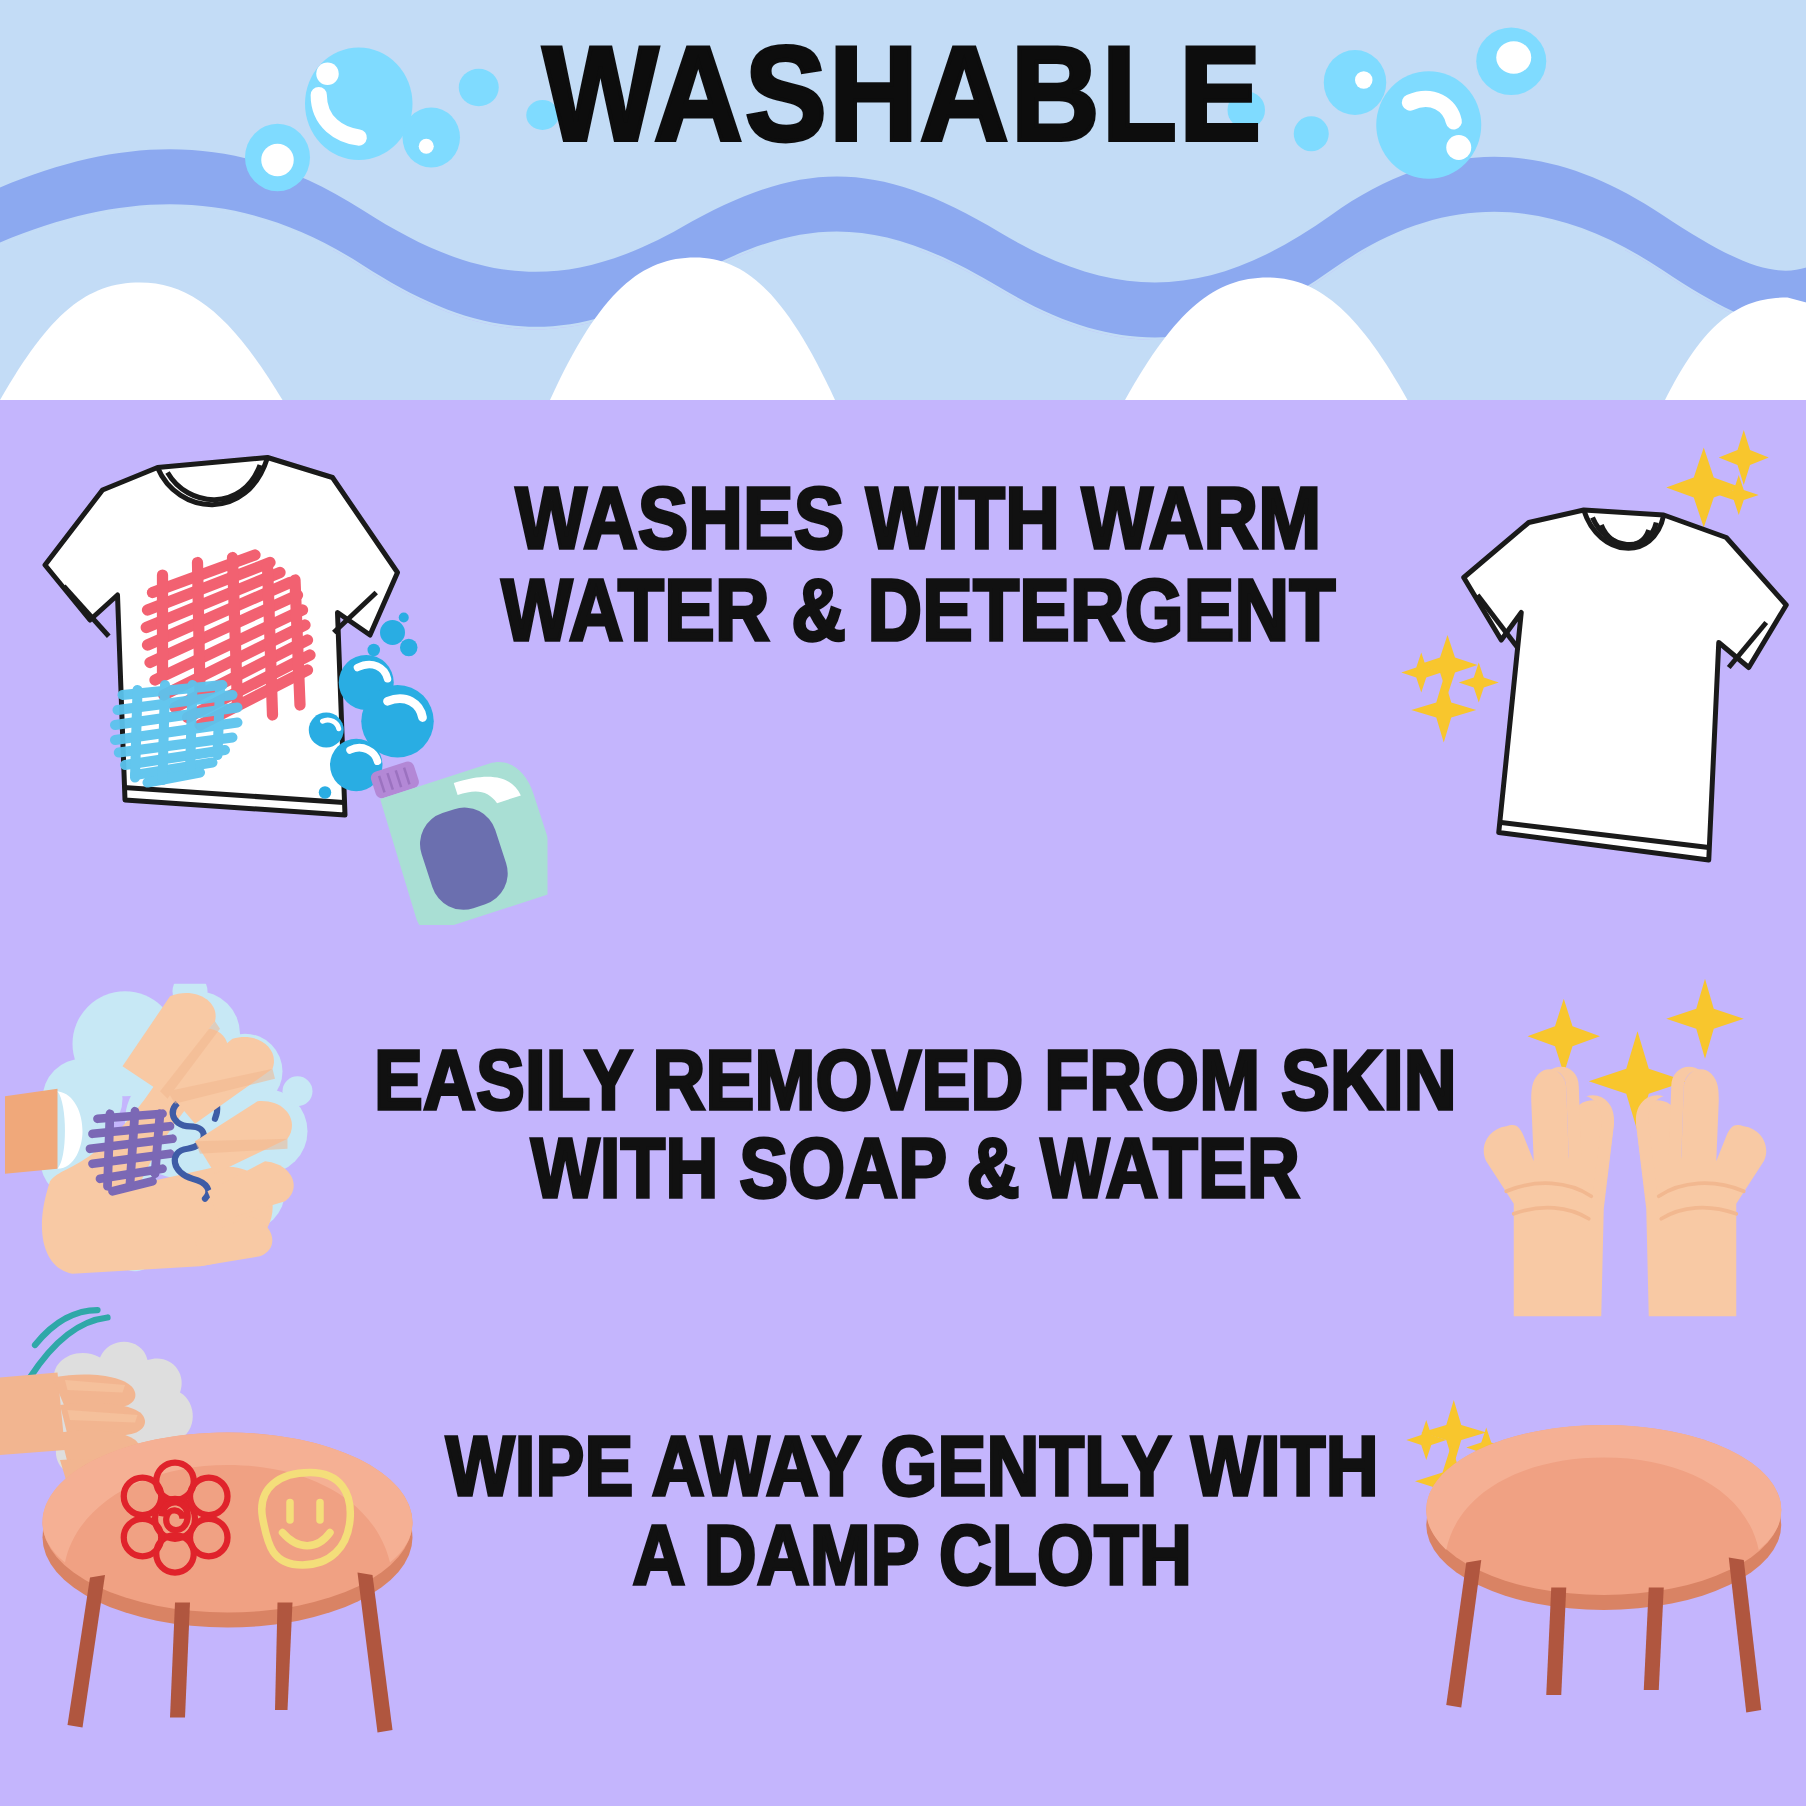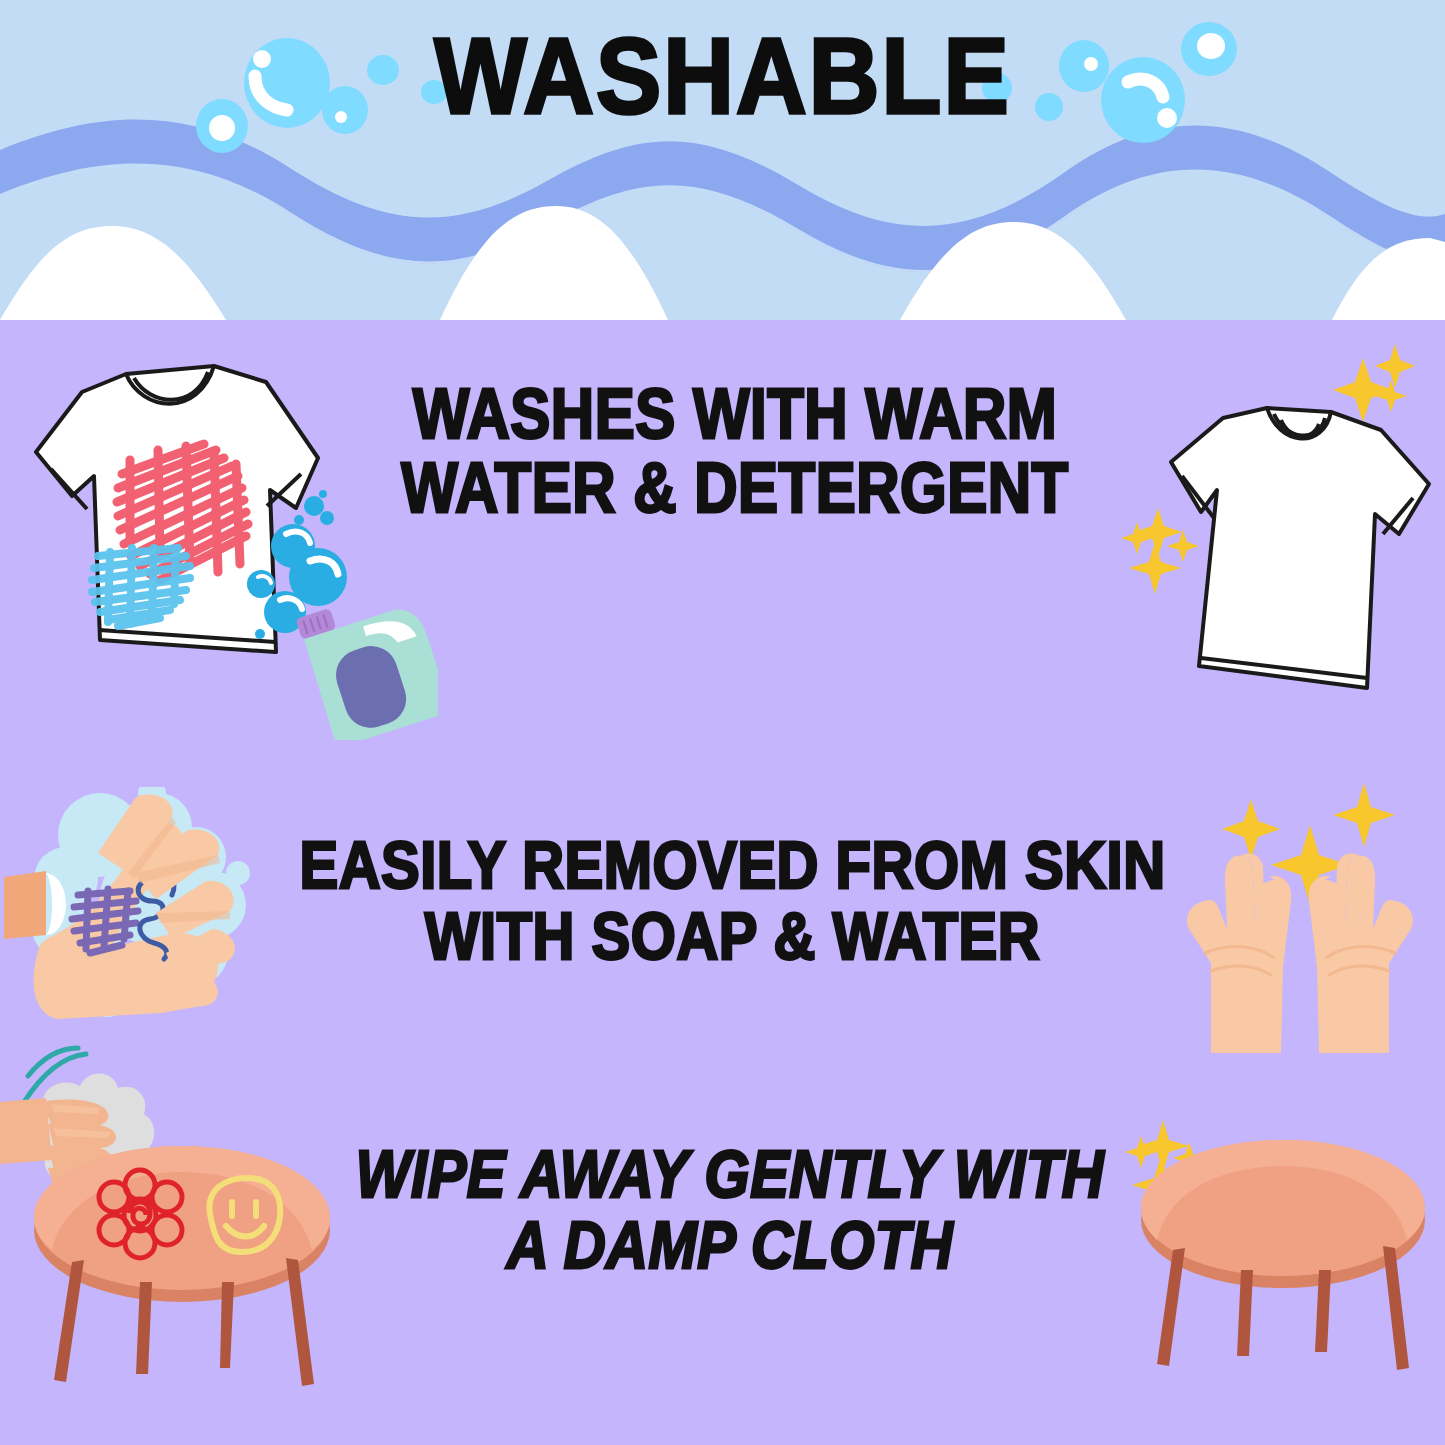--- a/index.html
+++ b/index.html
@@ -36,21 +36,21 @@
     transform-origin:center top;
     z-index:6;
     line-height:1;
     -webkit-text-stroke:3px #0d0d0d;
   }
 
   
   .row{position:absolute;left:0;width:1445px;}
   #row1{top:320px;height:420px;}
   #row2{top:777px;height:310px;}
-  #row3{top:1050px;height:395px;font-style:italic;}
+  #row3{top:1050px;height:395px;}
 
   .row-text{
     position:absolute;
     text-align:center;
     font-family:"Liberation Sans", sans-serif;
     font-weight:700;
     color:#111111;
     line-height:1.06;
     -webkit-text-stroke:2.5px #111111;
     transform:scaleY(1.16);

